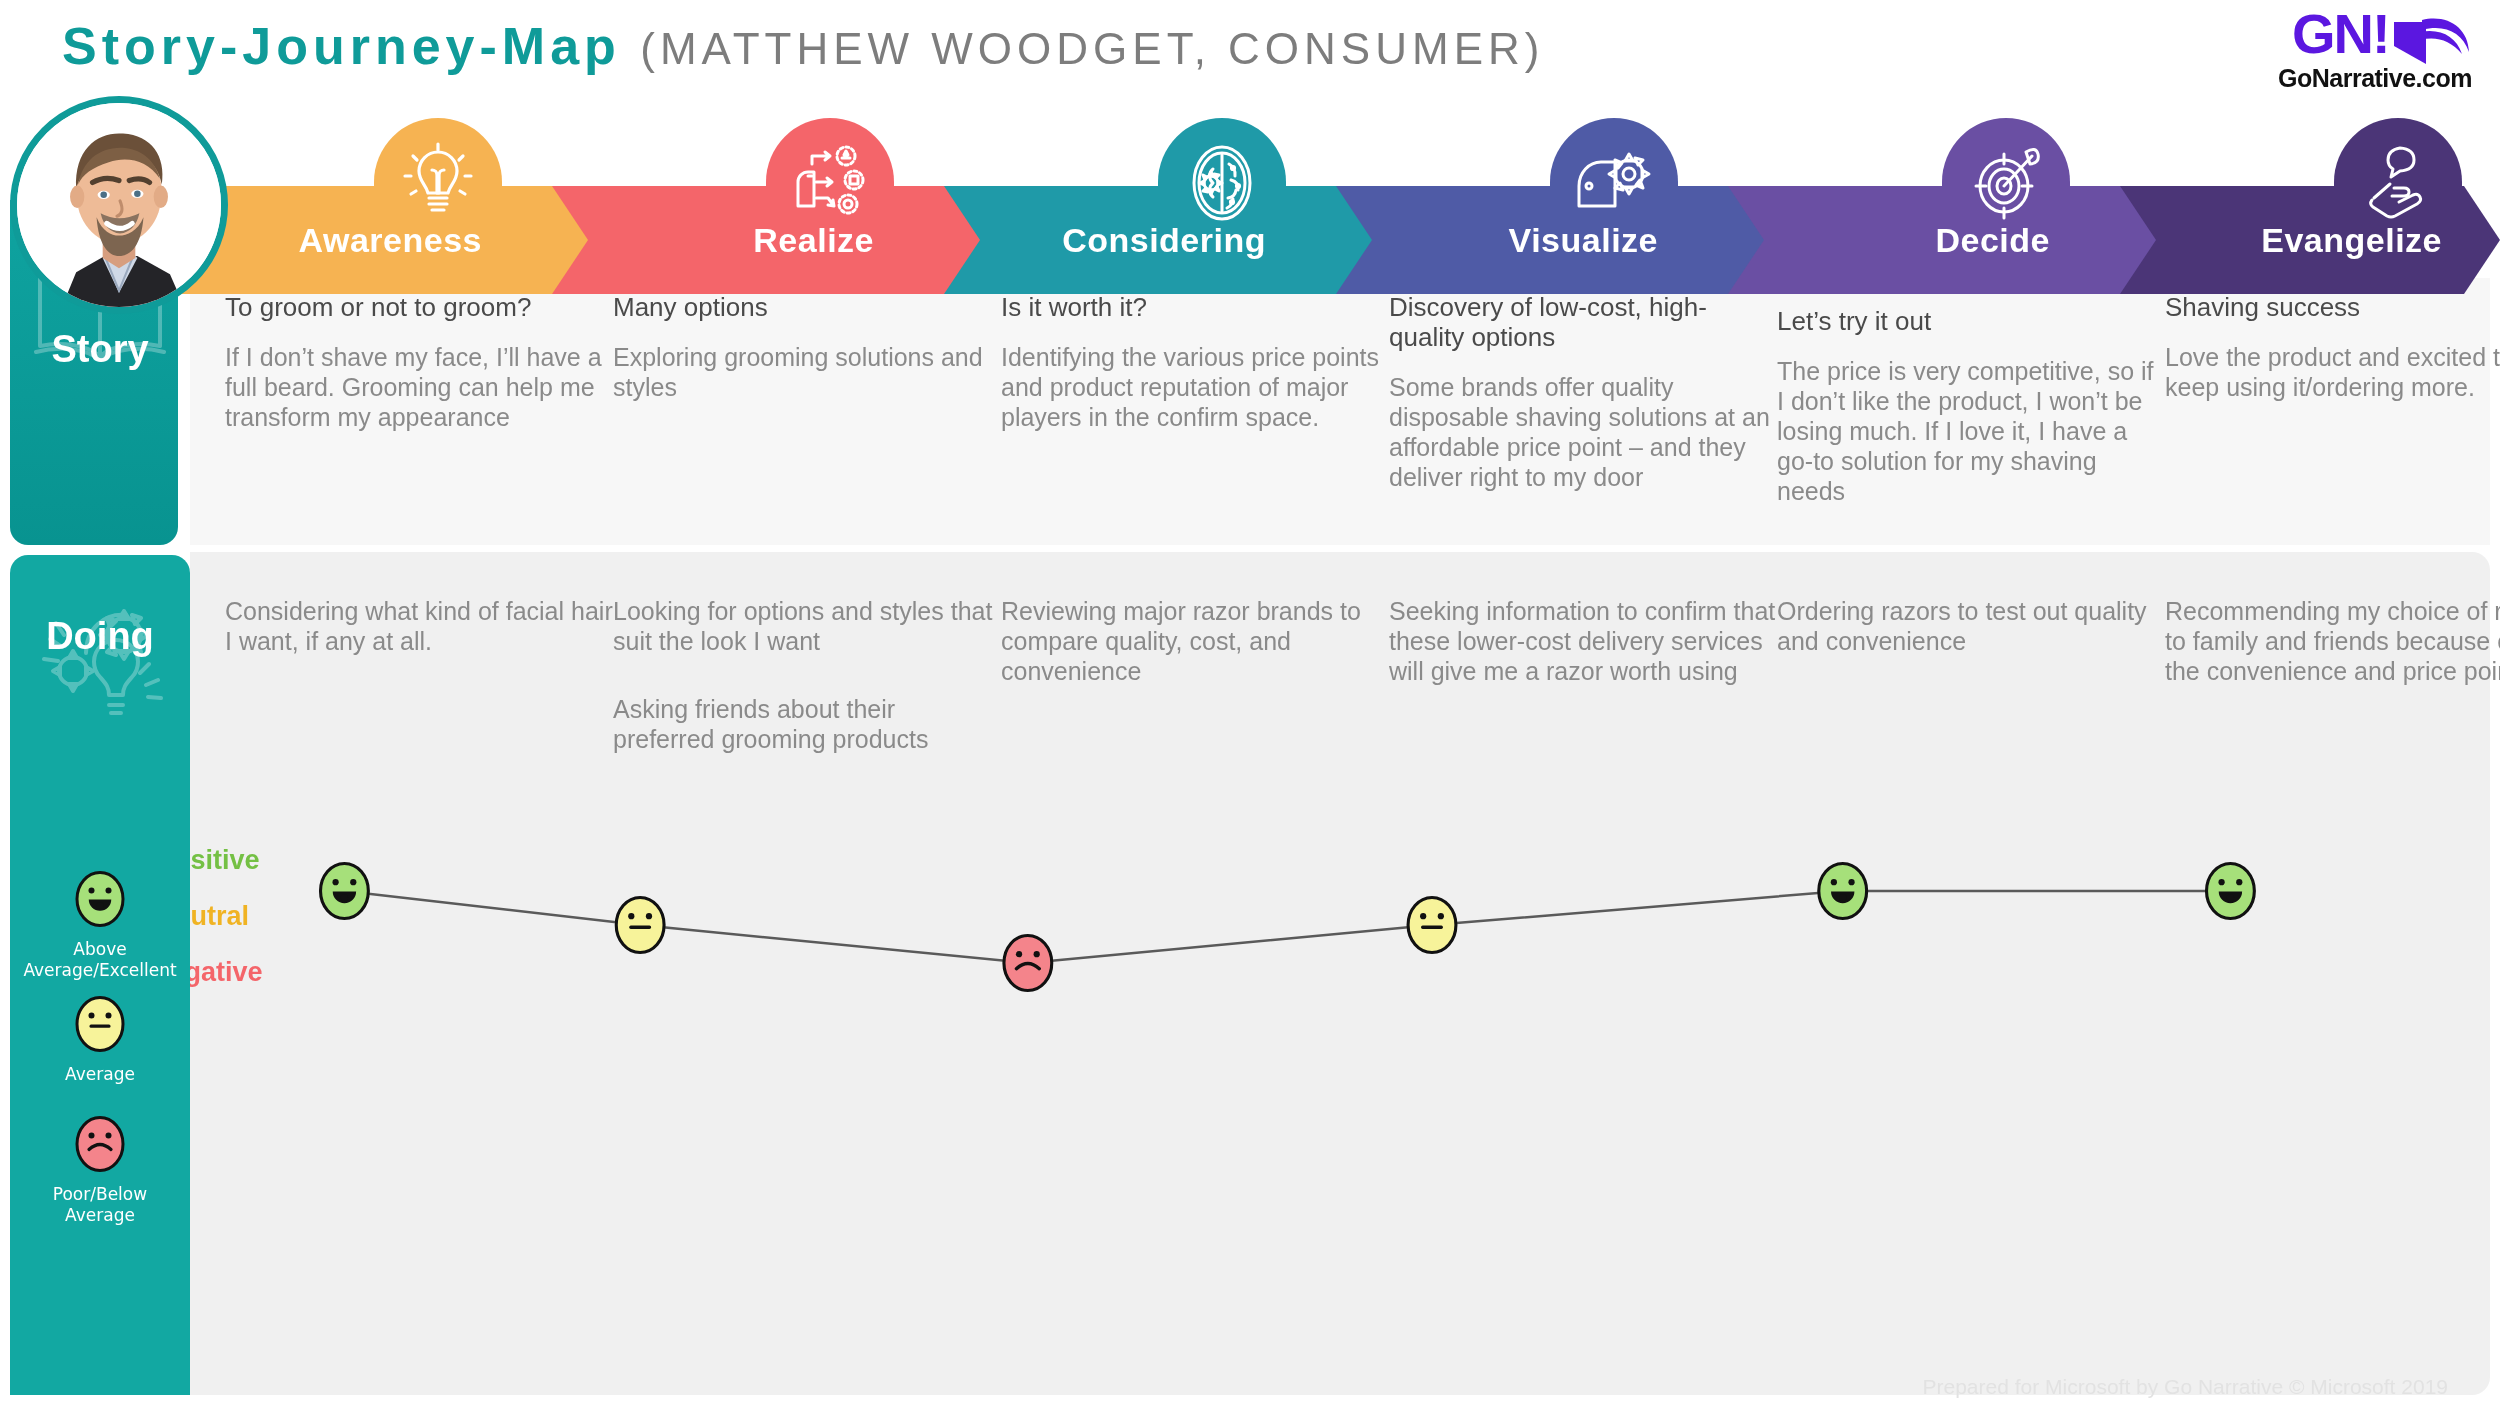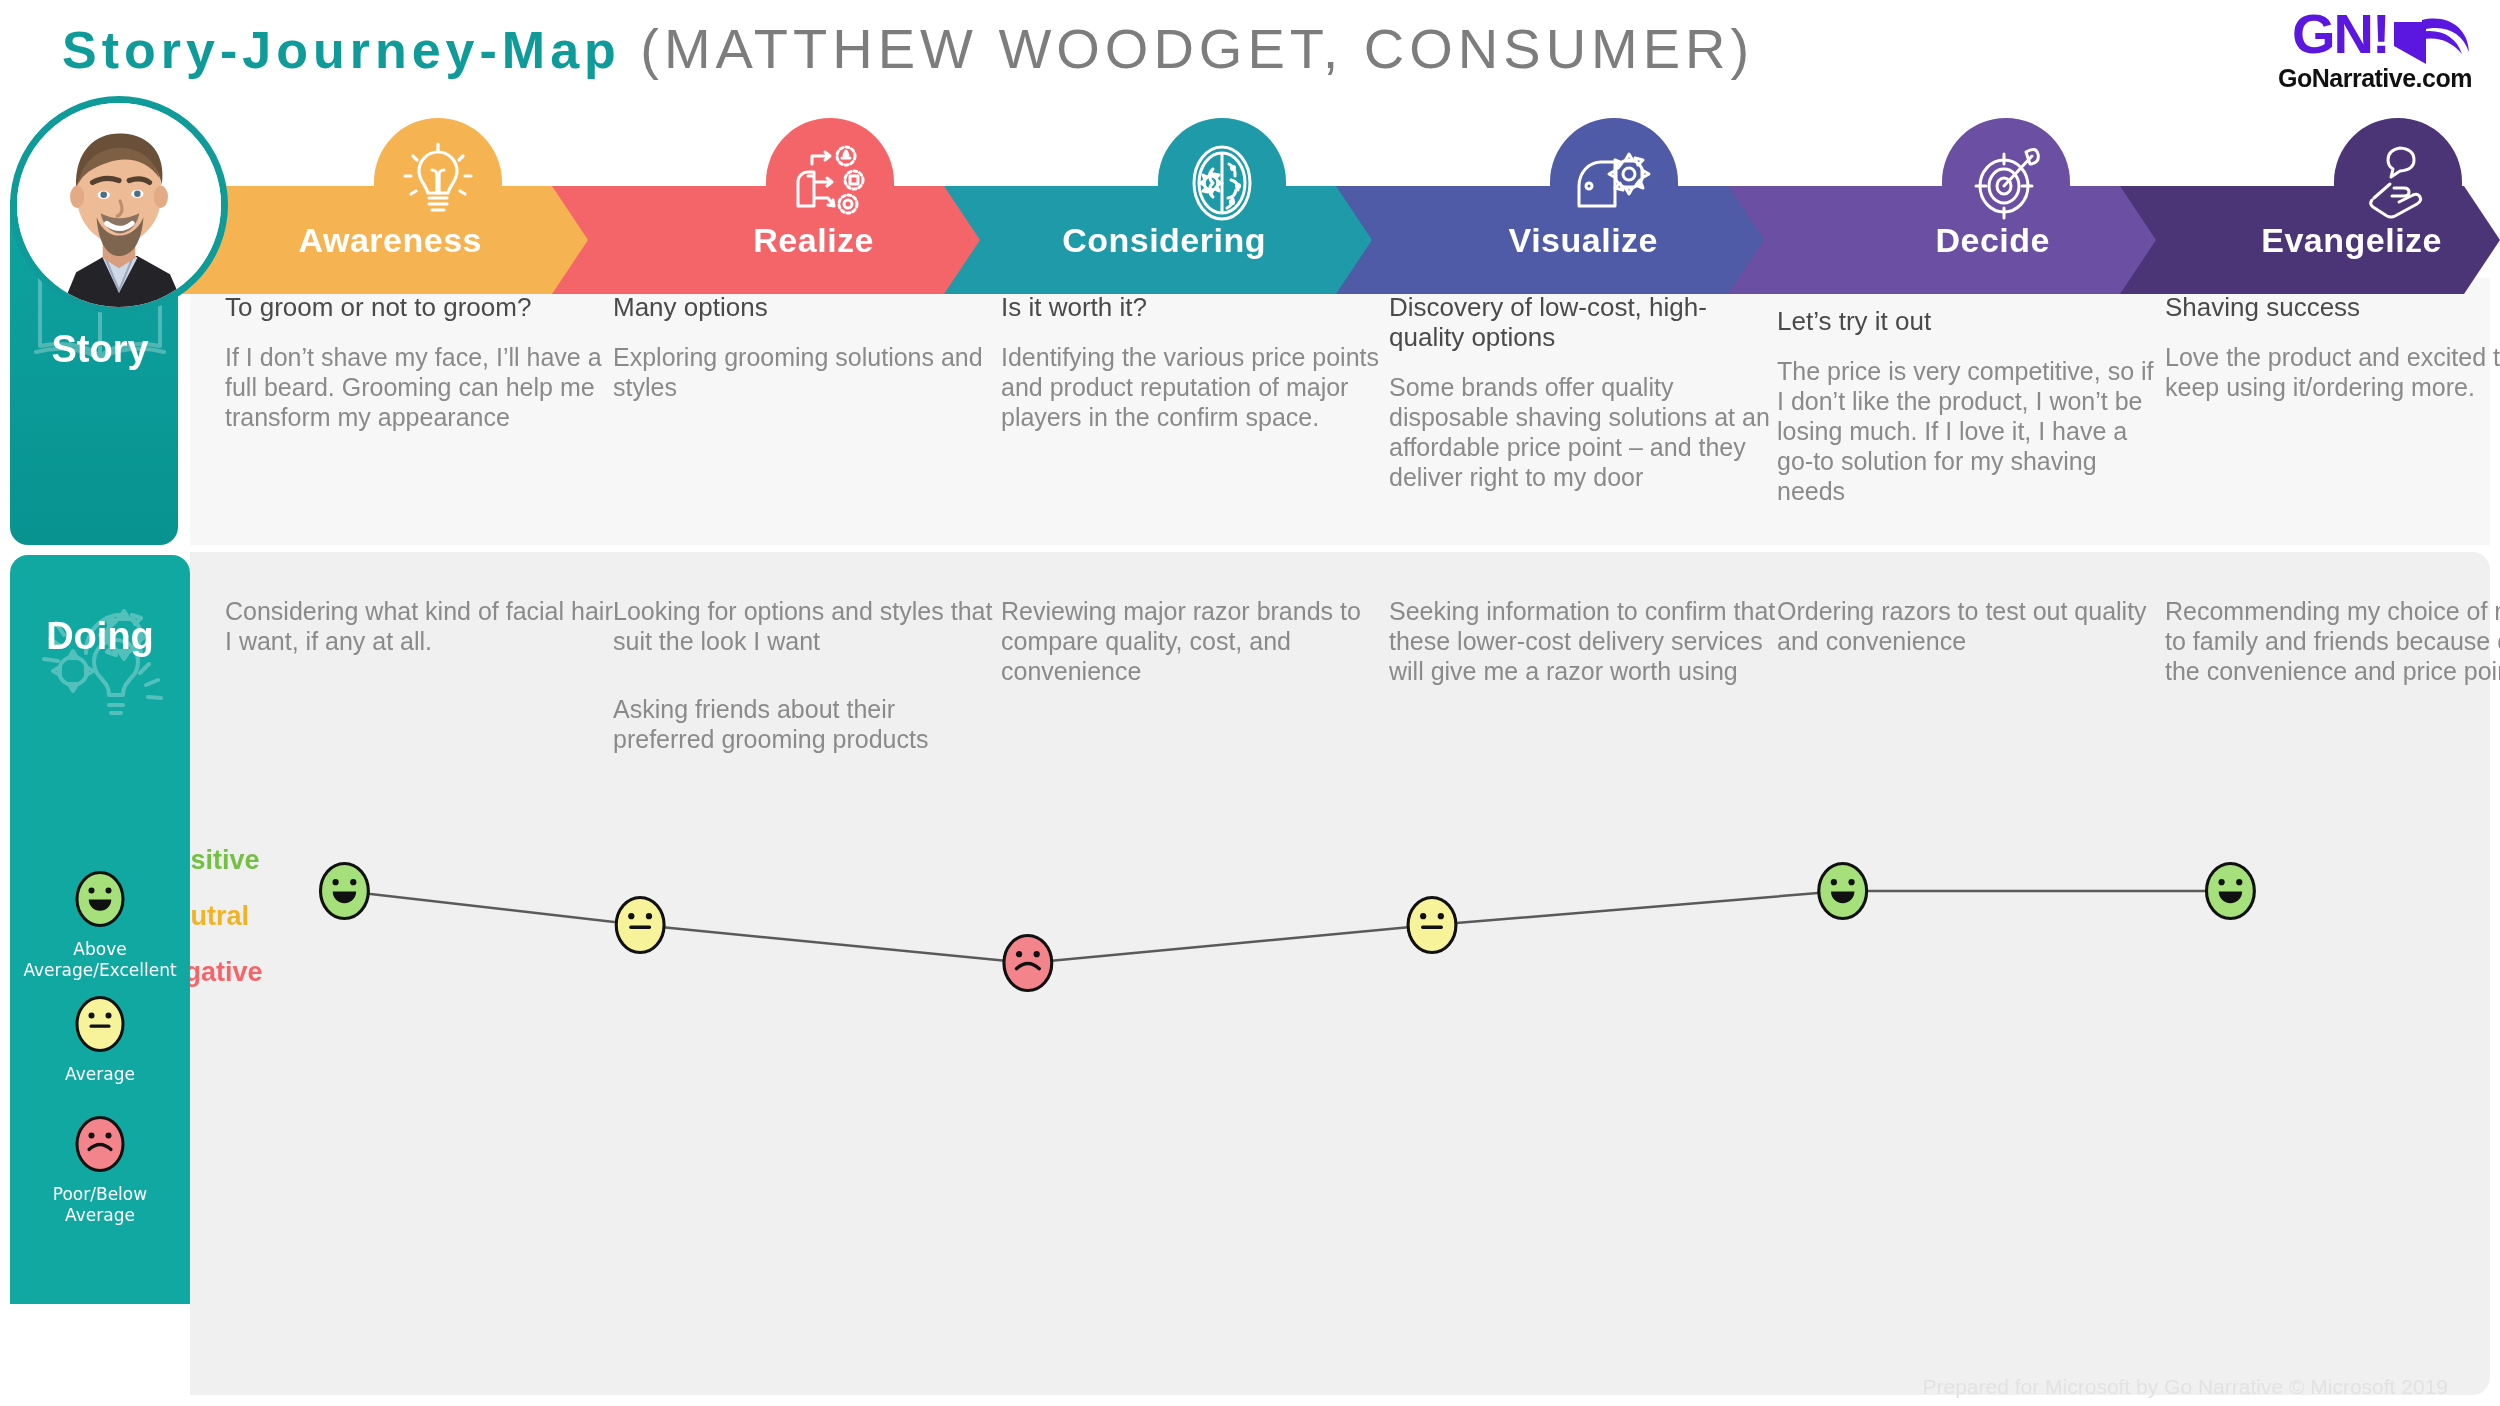--- a/index.html
+++ b/index.html
@@ -11,21 +11,21 @@
     position:relative;
   }
   
   .header{position:absolute;left:0;top:0;width:2500px;height:104px;}
   .title{
     position:absolute;left:62px;top:16px;
     font-size:52px;font-weight:bold;letter-spacing:5px;
     white-space:nowrap;
   }
   .title .t-main{color:#0f9b99;}
-  .title .t-sub{color:#7d7d7d;font-weight:normal;font-size:56px;letter-spacing:5px;}
+  .title .t-sub{color:#7d7d7d;font-weight:normal;font-size:44px;letter-spacing:5px;}
   .logo{position:absolute;right:28px;top:6px;width:210px;height:92px;}
   .logo-mark{position:relative;width:210px;height:62px;}
   .logo-gn{
     position:absolute;left:30px;top:0px;
     font-size:56px;font-weight:bold;color:#5b17e0;
     letter-spacing:-2px;line-height:56px;
   }
   .logo-swoosh{
     position:absolute;left:130px;top:8px;width:78px;height:52px;
   }
@@ -69,21 +69,21 @@
   .phase .picon{position:relative;z-index:4;}
   .picon svg{display:block;}
 
   
   .rail-story{
     position:absolute;left:10px;top:200px;width:168px;height:345px;
     background:linear-gradient(180deg,#0fa3a0 0%, #089390 100%);
     border-radius:0 0 18px 18px;z-index:10;overflow:hidden;
   }
   .rail-doing{
-    position:absolute;left:10px;top:555px;width:180px;height:749px;
+    position:absolute;left:10px;top:555px;width:180px;height:840px;
     background:#12a8a2;border-radius:18px 18px 0 0;z-index:10;overflow:hidden;
   }
   .rail-wm{position:absolute;opacity:.28;}
   .rail-name{
     position:absolute;width:180px;text-align:center;
     color:#fff;font-size:38px;font-weight:bold;z-index:3;
   }
   .legend-item{
     position:absolute;width:180px;text-align:center;z-index:3;
   }

